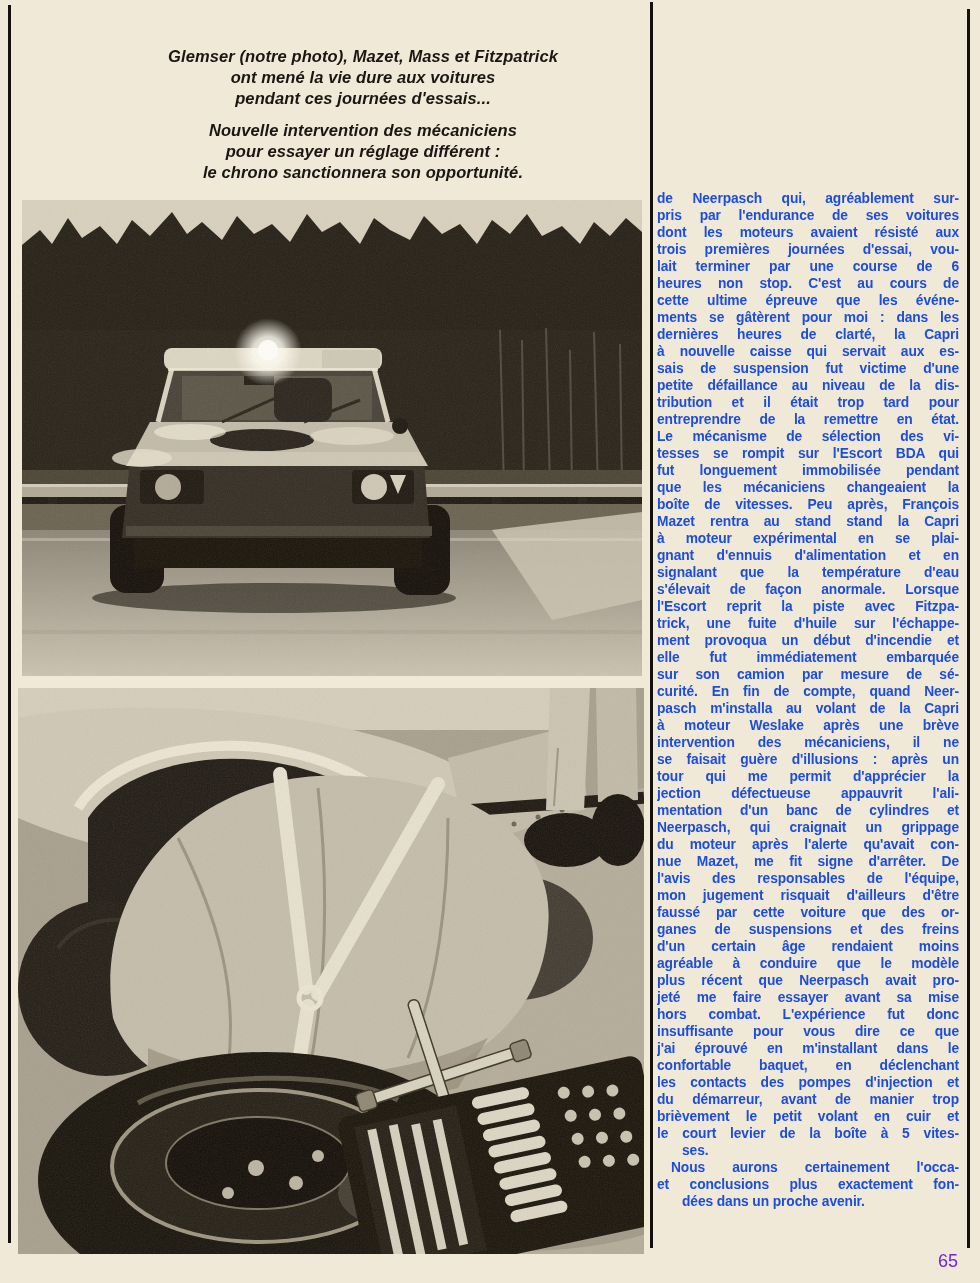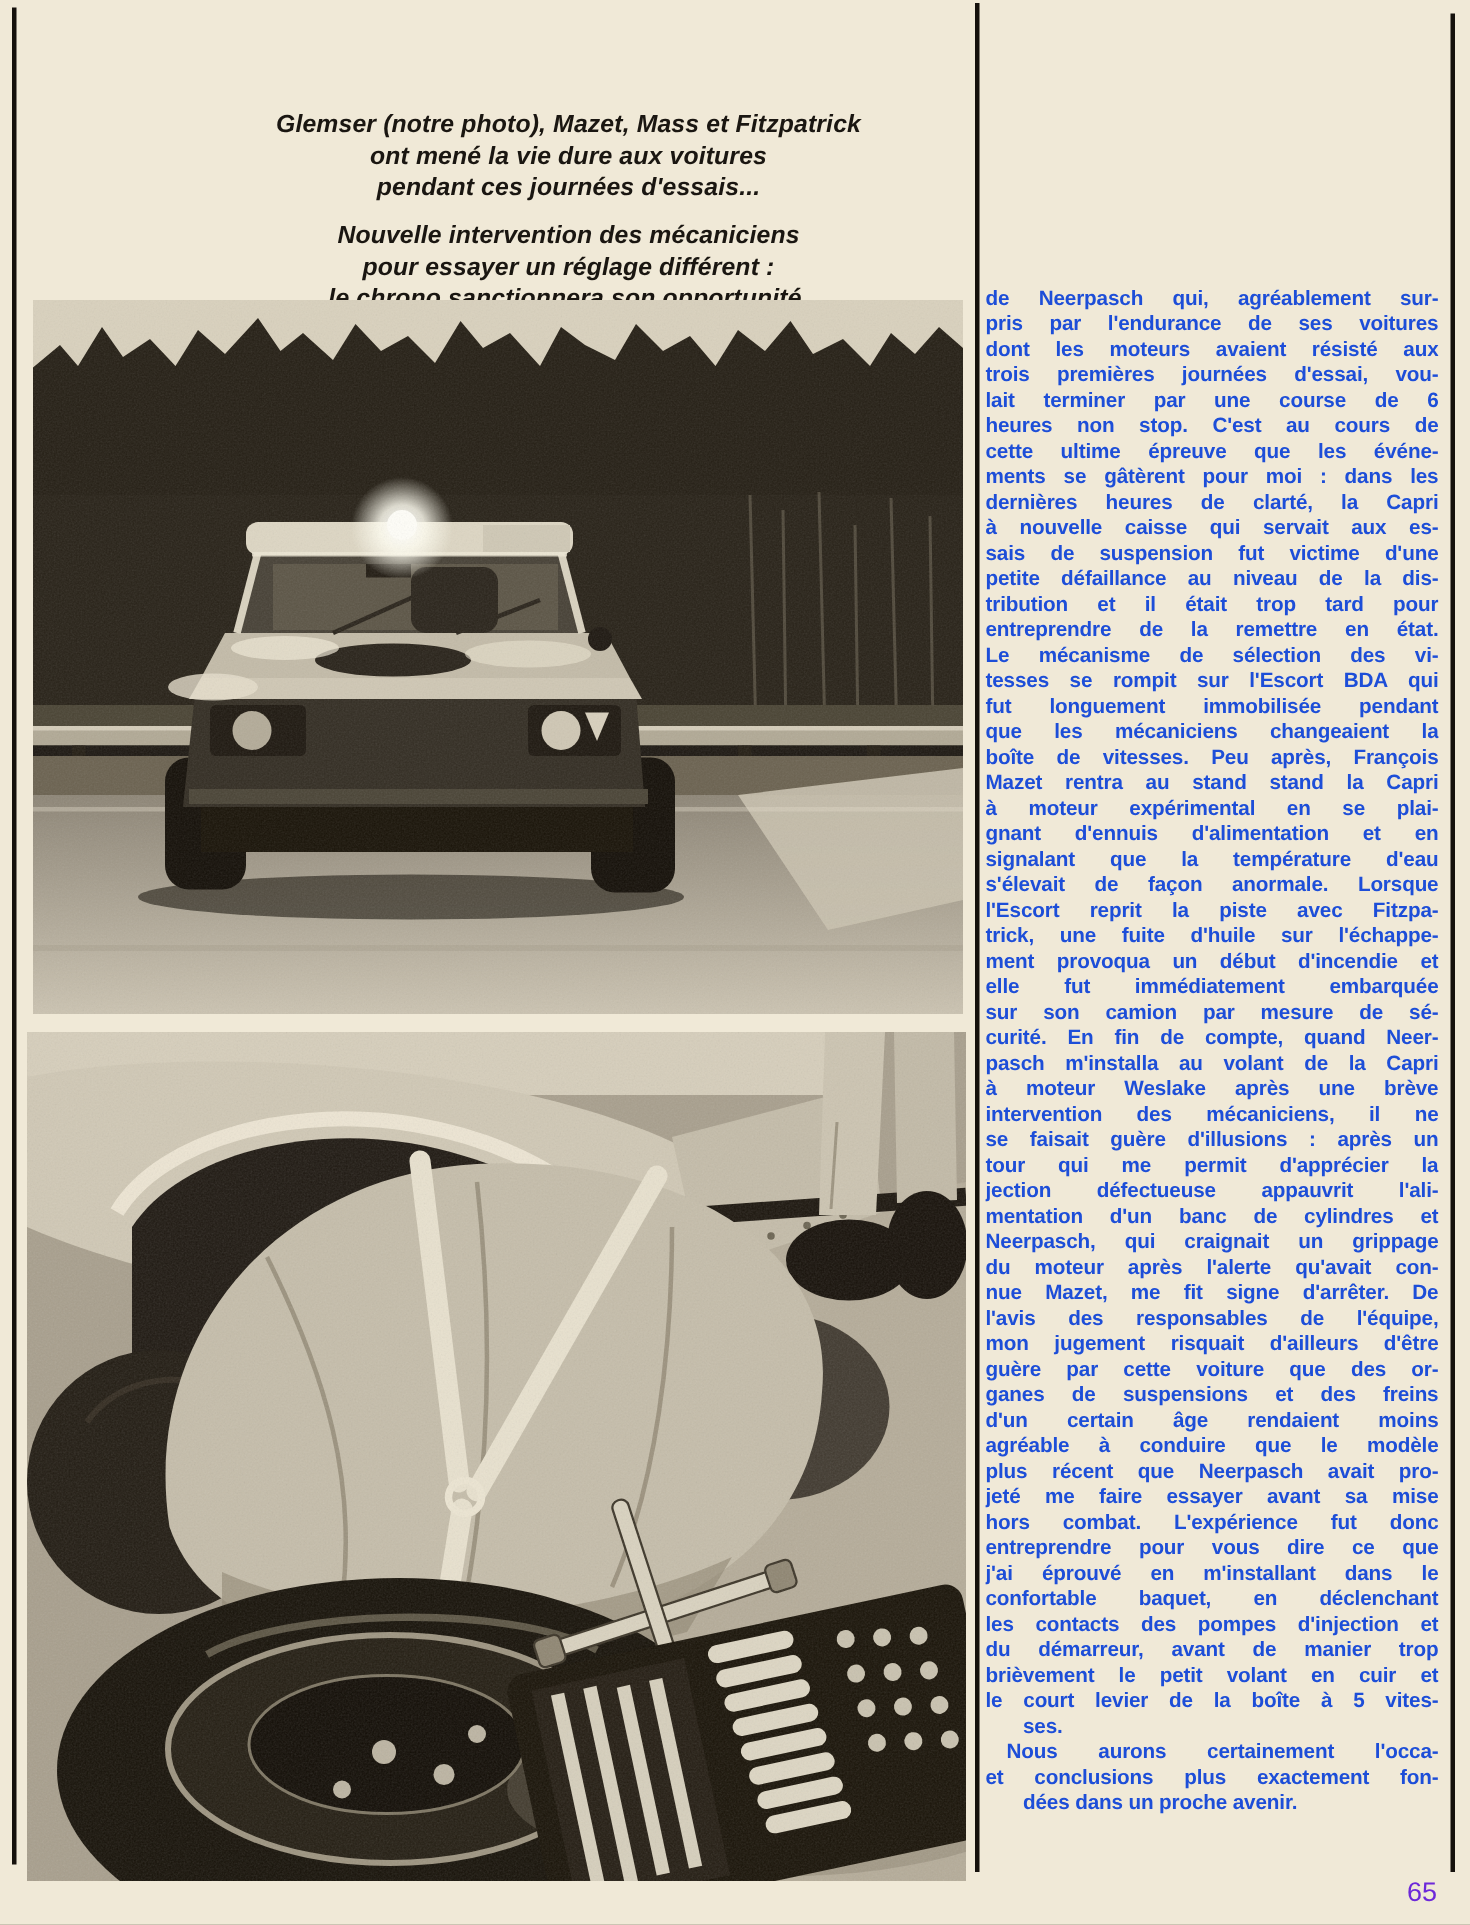--- a/index.html
+++ b/index.html
@@ -8,23 +8,23 @@
     position:relative; width:980px; height:1283px; margin:0 auto;
     background:#f0e9d7; overflow:hidden;
     font-family:"Liberation Sans", sans-serif; color:#17130e;
   }
   .rule { position:absolute; width:3px; background:#15110c; }
   .rule-left  { left:8px;   top:5px; height:1238px; }
   .rule-mid   { left:650px; top:2px; height:1246px; }
   .rule-right { left:967px; top:9px; height:1239px; }
 
   .caption {
-    position:absolute; left:104px; width:550px;
+    position:absolute; left:88px; width:550px;
     font-weight:bold; font-style:italic; font-size:16.5px; line-height:21px;
-    letter-spacing:0.1px; color:#1a1611;margin-top:27px;
+    letter-spacing:0.1px; color:#1a1611;
   }
   .caption .tline { text-align:center; }
   .caption-1 { top:46px; }
   .caption-2 { top:120px; }
 
   .photo { position:absolute; overflow:hidden; background:#b7af9d; }
   .photo svg { display:block; width:100%; height:100%; }
   .photo-1 { left:22px; top:200px; width:620px; height:476px; }
   .photo-2 { left:18px; top:688px; width:626px; height:566px; }
 
@@ -296,28 +296,28 @@
         <div class="tline">intervention des mécaniciens, il ne</div>
         <div class="tline">se faisait guère d'illusions : après un</div>
         <div class="tline">tour qui me permit d'apprécier la</div>
         <div class="tline">jection défectueuse appauvrit l'ali-</div>
         <div class="tline">mentation d'un banc de cylindres et</div>
         <div class="tline">Neerpasch, qui craignait un grippage</div>
         <div class="tline">du moteur après l'alerte qu'avait con-</div>
         <div class="tline">nue Mazet, me fit signe d'arrêter. De</div>
         <div class="tline">l'avis des responsables de l'équipe,</div>
         <div class="tline">mon jugement risquait d'ailleurs d'être</div>
-        <div class="tline">guère par cette voiture que des or-</div>
+        <div class="tline">faussé par cette voiture que des or-</div>
         <div class="tline">ganes de suspensions et des freins</div>
         <div class="tline">d'un certain âge rendaient moins</div>
         <div class="tline">agréable à conduire que le modèle</div>
         <div class="tline">plus récent que Neerpasch avait pro-</div>
         <div class="tline">jeté me faire essayer avant sa mise</div>
         <div class="tline">hors combat. L'expérience fut donc</div>
-        <div class="tline">entreprendre pour vous dire ce que</div>
+        <div class="tline">insuffisante pour vous dire ce que</div>
         <div class="tline">j'ai éprouvé en m'installant dans le</div>
         <div class="tline">confortable baquet, en déclenchant</div>
         <div class="tline">les contacts des pompes d'injection et</div>
         <div class="tline">du démarreur, avant de manier trop</div>
         <div class="tline">brièvement le petit volant en cuir et</div>
         <div class="tline">le court levier de la boîte à 5 vites-</div>
         <div class="tline tlast">ses.</div>
       </div>
     <div class="para">
         <div class="tline tindent">Nous aurons certainement l'occa-</div>

